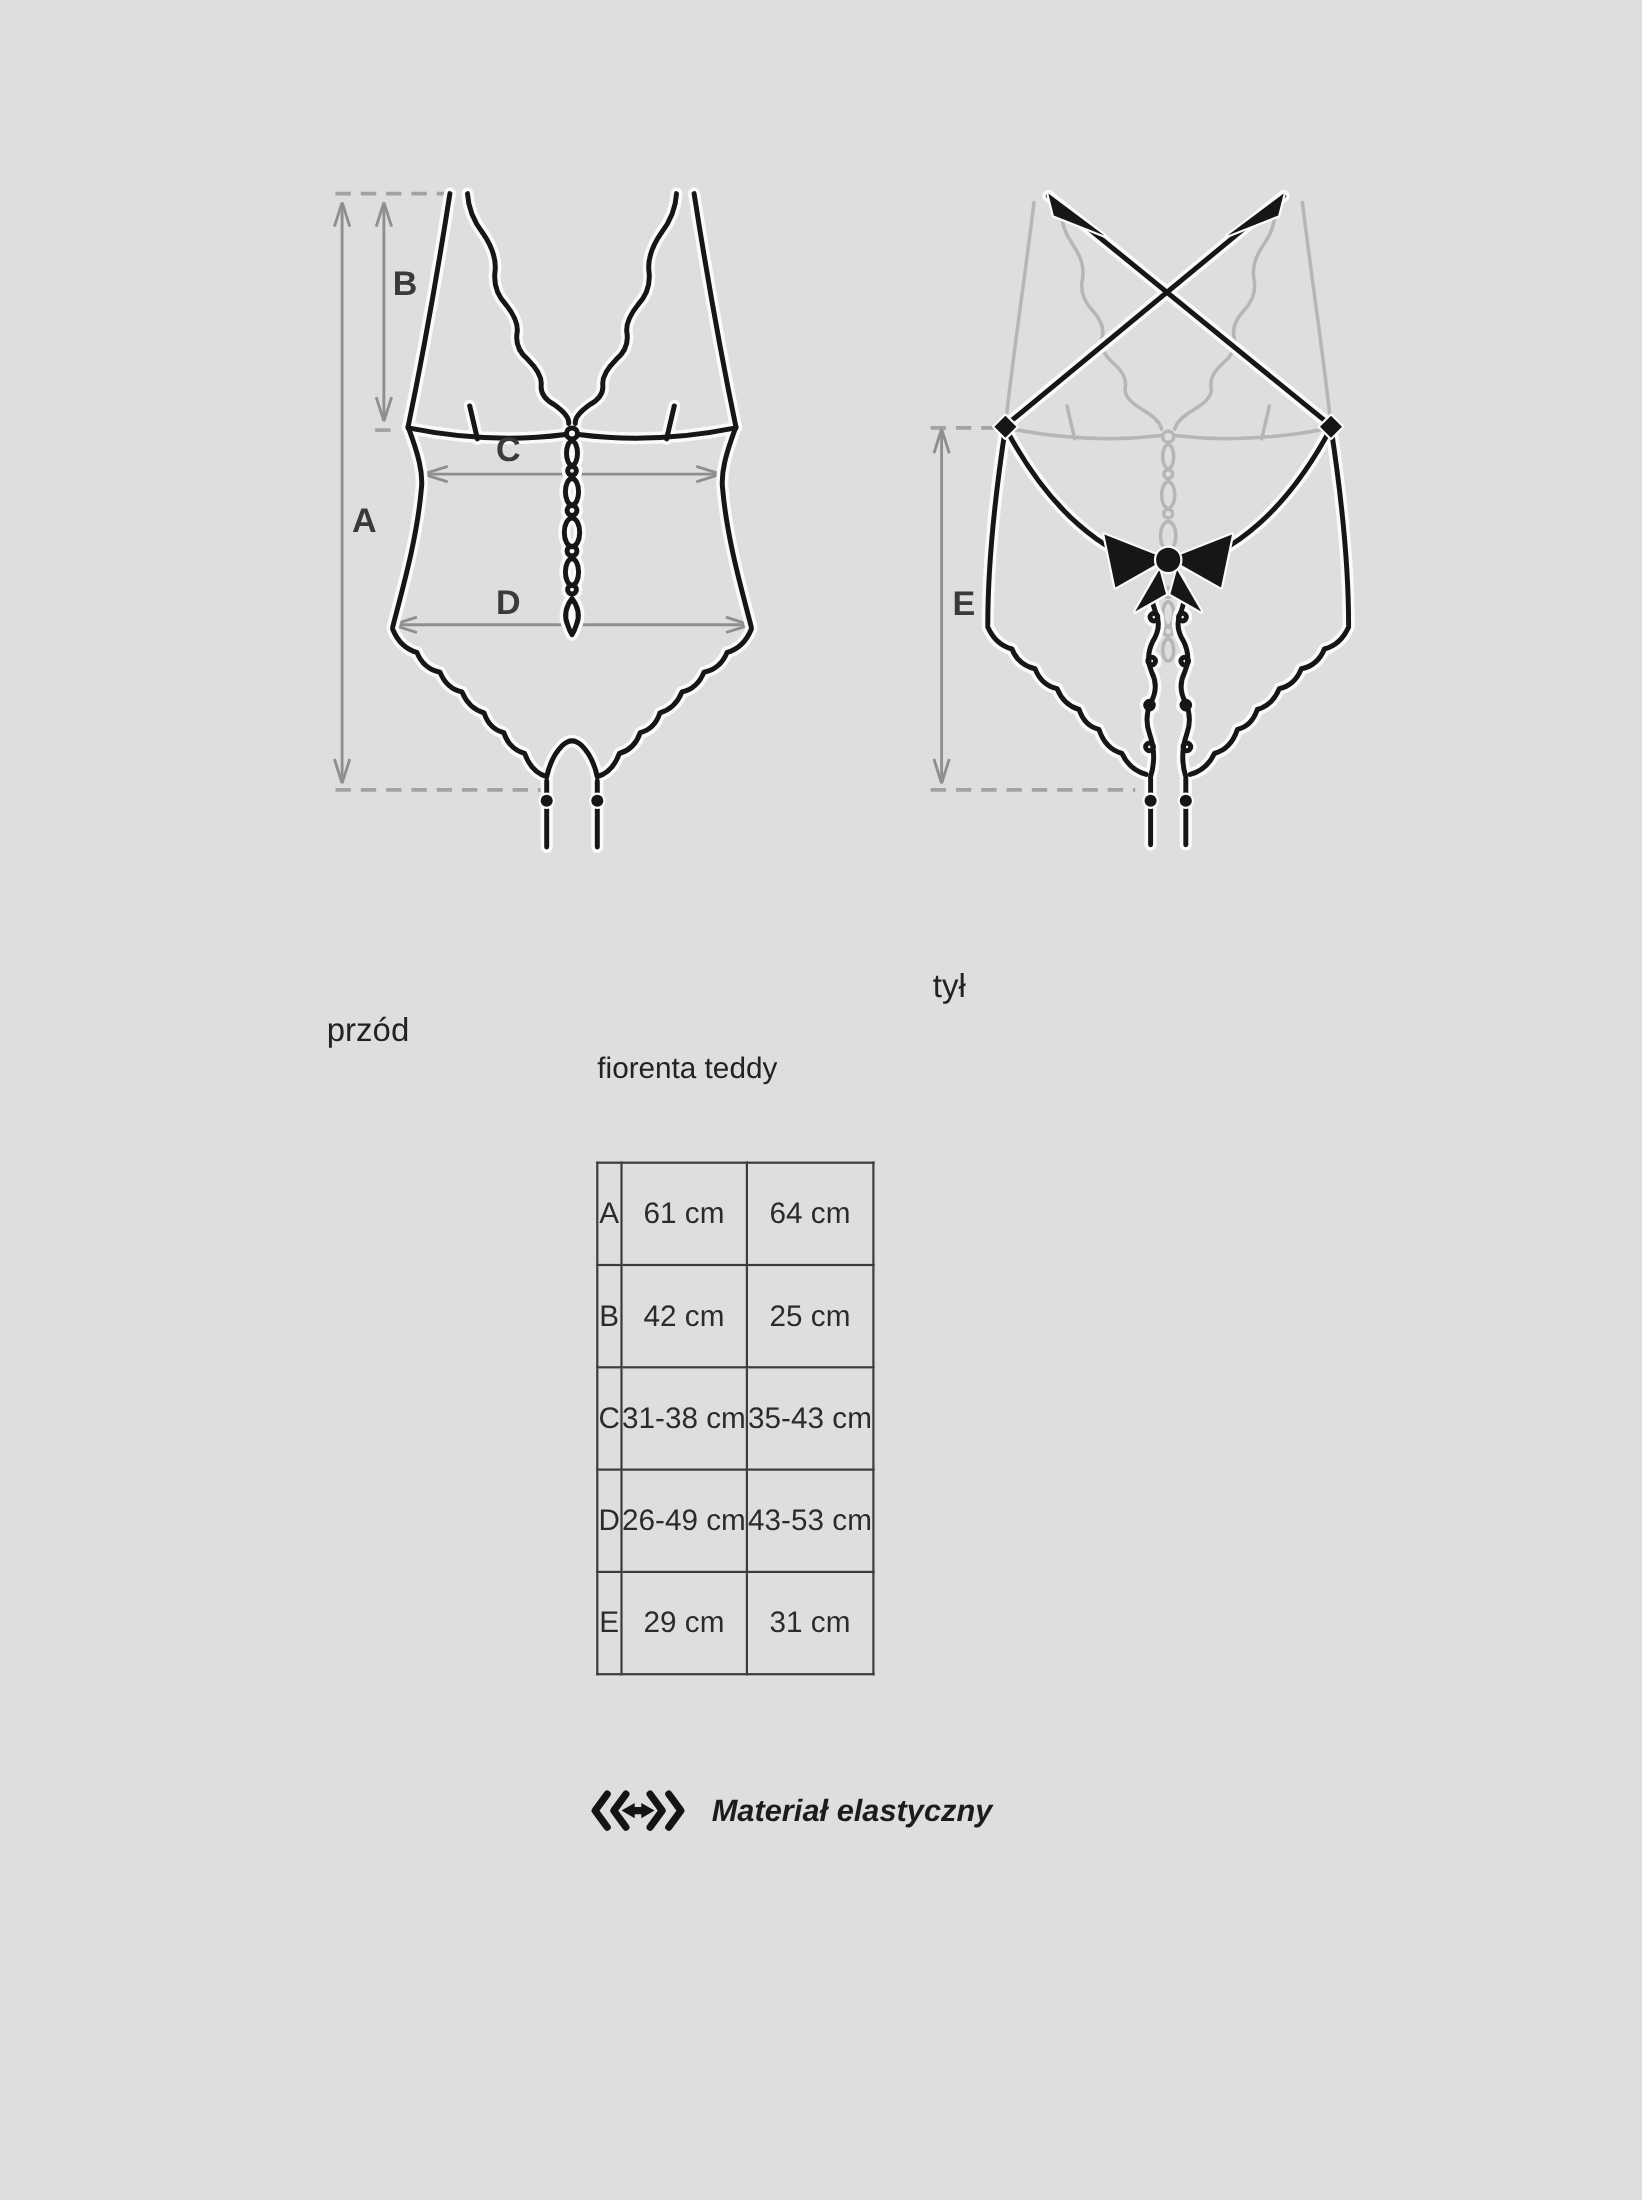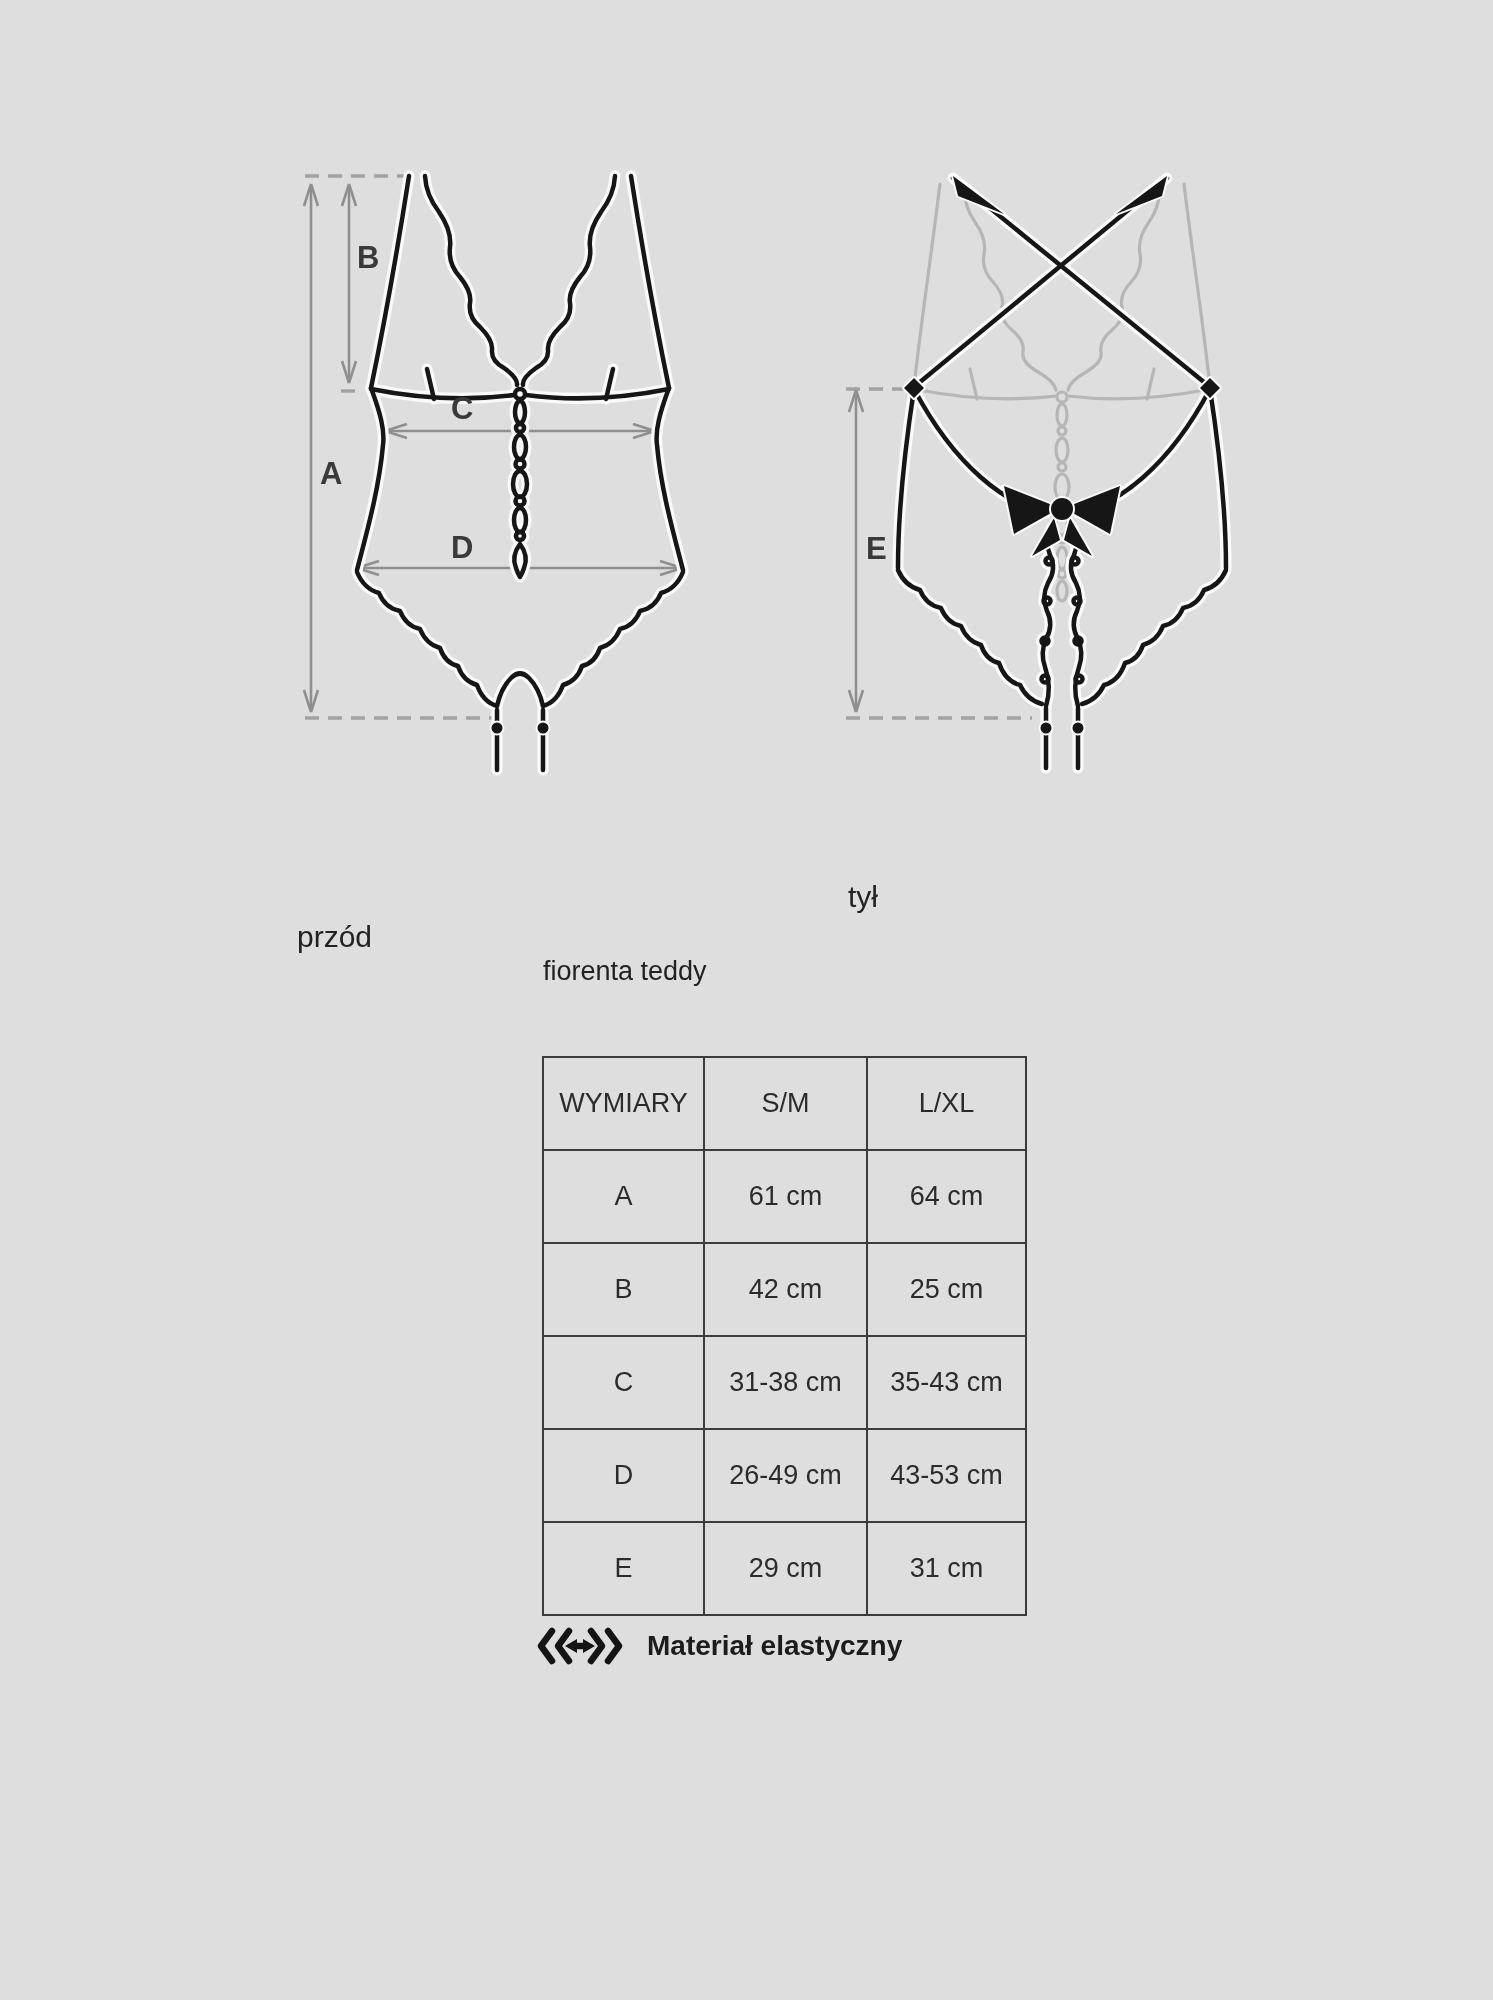--- a/index.html
+++ b/index.html
@@ -30,21 +30,21 @@
   table.size td,table.size th{
     border:2.5px solid #3c3c3c;
     font-size:27px;font-weight:400;color:#2b2b2b;
     text-align:center;vertical-align:middle;
     height:91px;padding:0;
   }
   .col-dim{width:159px;}
   .col-sm{width:161px;}
   .col-lxl{width:157px;}
   #note{position:absolute;left:537px;top:1626px;display:flex;align-items:center;gap:24px;}
-  #note .txt{font-size:28px;font-weight:700;color:#1c1c1c;}
+  #note .txt{font-size:28px;font-weight:700;color:#1c1c1c;font-style:italic;}
 </style>
 </head>
 <body>
 
 <svg id="art" width="1493" height="2000" viewBox="0 0 1493 2000">
 
   <defs>
 
     <g id="g-front">
       <path d="M409,176 C399,240 383,330 371,388"></path>
@@ -192,25 +192,20 @@
   <text class="dimlabel" x="451" y="558">D</text>
   <text class="dimlabel" x="866" y="559">E</text>
 </svg>
 
 <div class="viewlabel" id="front-label">przód</div>
 <div class="viewlabel" id="back-label">tył</div>
 
 <div id="table-title">fiorenta teddy</div>
 <table class="size">
   <tbody>
-      <tr>
-    <th class="col-dim">WYMIARY</th>
-    <th class="col-sm">S/M</th>
-    <th class="col-lxl">L/XL</th>
-  </tr>
   <tr>
     <td>A</td>
     <td>61 cm</td>
     <td>64 cm</td>
   </tr>
   <tr>
     <td>B</td>
     <td>42 cm</td>
     <td>25 cm</td>
   </tr>

